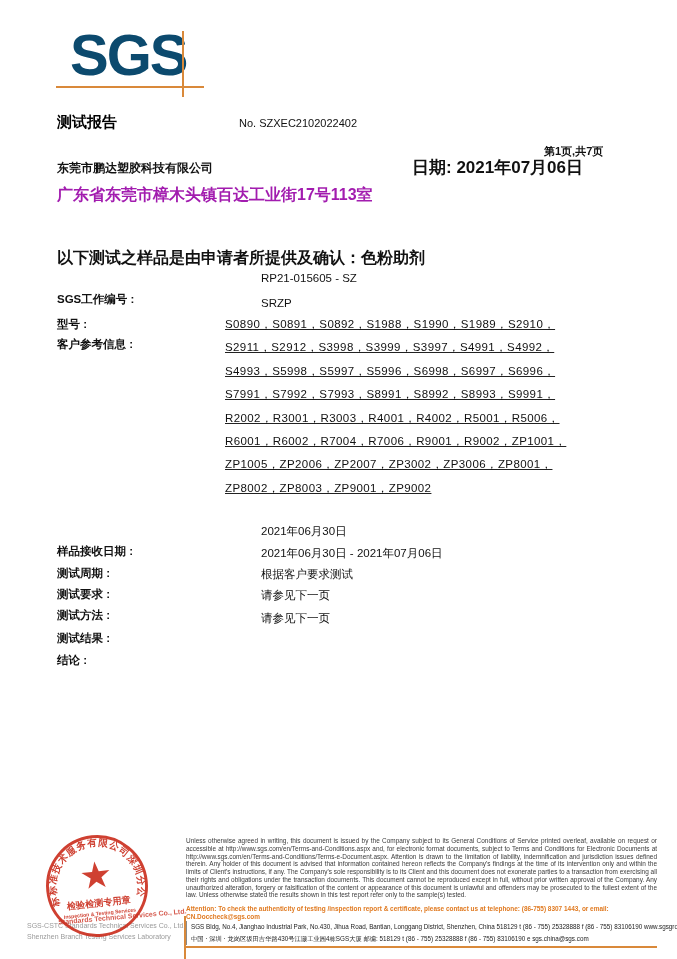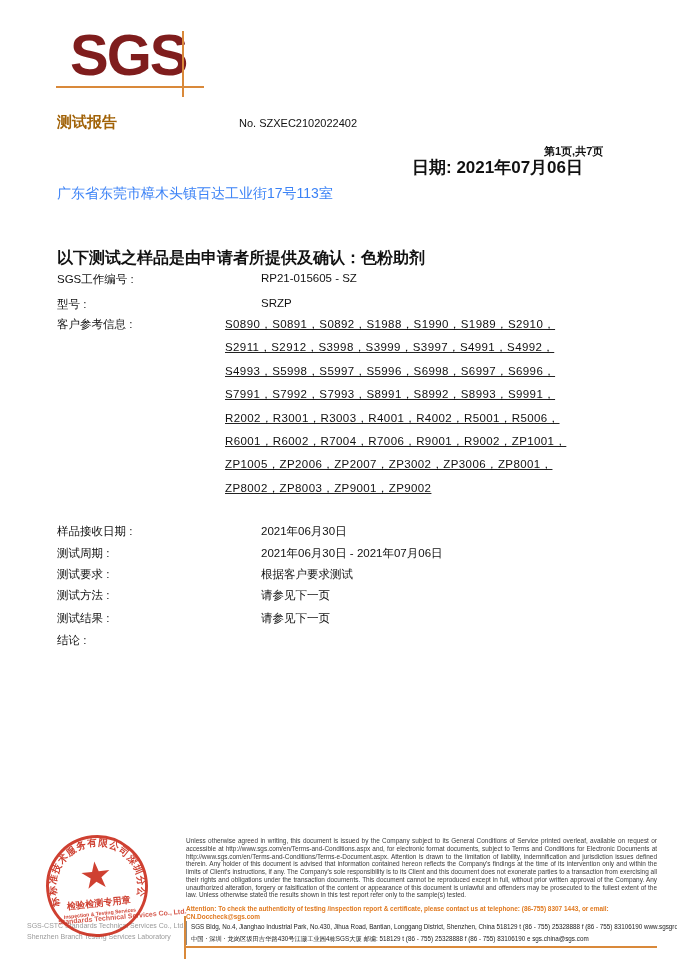--- a/index.html
+++ b/index.html
@@ -3,34 +3,34 @@
 <meta charset="utf-8">
 <style>
   html,body{margin:0;padding:0;background:#fff;}
   .page{
     position:relative;width:677px;height:959px;background:#ffffff;overflow:hidden;
     font-family:"Liberation Sans","DejaVu Sans",sans-serif;color:#222;
   }
   
   .logo-text{
     position:absolute;left:70px;top:26px;font-size:58px;font-weight:800;
-    color:#7f1d1d;letter-spacing:-2px;line-height:1;
+    color:#0c4a6e;letter-spacing:-2px;line-height:1;
   }
   .crop-h-top{position:absolute;left:56px;top:86px;width:148px;height:2px;background:#d9893a;}
   .crop-v-top{position:absolute;left:182px;top:31px;width:2px;height:66px;background:#d9893a;}
-  .doc-title{position:absolute;left:57px;top:113px;font-size:15px;font-weight:700;color:#a16207;}
+  .doc-title{position:absolute;left:57px;top:113px;font-size:15px;font-weight:700;color:#000000;}
   .report-no{position:absolute;left:239px;top:117px;font-size:11px;color:#111;}
   .hdr-date{position:absolute;left:412px;top:117px;font-size:17px;font-weight:600;color:#111;margin-top:39px;}
   .hdr-page{position:absolute;left:544px;top:117px;font-size:11px;font-weight:600;color:#111;margin-top:27px;}
   
   .applicant-name{position:absolute;left:57px;top:160px;font-size:12px;font-weight:600;color:#111;}
-  .applicant-address{position:absolute;left:57px;top:185px;font-size:14px;font-weight:400;color:#3b82f6;}
+  .applicant-address{position:absolute;left:57px;top:185px;font-size:16px;font-weight:700;color:#a21caf;}
   .sample-intro{position:absolute;left:57px;top:248px;font-size:16px;font-weight:600;color:#111;}
   
-  .flabel{position:absolute;left:57px;font-size:11.5px;font-weight:400;color:#111;white-space:nowrap;}
+  .flabel{position:absolute;left:57px;font-size:11.5px;font-weight:700;color:#111;white-space:nowrap;margin-top:20px;}
   .fvalue{position:absolute;left:225px;font-size:11.5px;font-weight:400;color:#111;white-space:nowrap;padding-left:36px;}
   .t-jobno{top:272px;} .t-model{top:297px;} .t-ref{top:317px;}
   .t-recv{top:524px;} .t-period{top:546px;} .t-req{top:567px;}
   .t-method{top:588px;} .t-result{top:611px;} .t-concl{top:633px;}
   .codes{position:absolute;left:225px;top:317px;width:420px;text-decoration:underline;}
   .codes div{font-size:11.5px;color:#111;height:23.4px;letter-spacing:.4px;}
   .conclusion-text{
     position:absolute;left:225px;top:632px;width:414px;font-size:11.5px;
     line-height:21px;color:#111;text-align:justify;
   }
@@ -65,20 +65,21 @@
 
   <div class="logo-text">SGS</div>
   <div class="crop-h-top"></div>
   <div class="crop-v-top"></div>
 
   <div class="doc-title">测试报告</div>
   <div class="report-no">No. SZXEC2102022402</div>
   <div class="hdr-date">日期: 2021年07月06日</div>
   <div class="hdr-page">第1页,共7页</div>
 
+  <div class="applicant-name">东莞市鹏达塑胶科技有限公司</div>
   <div class="applicant-address">广东省东莞市樟木头镇百达工业街17号113室</div>
 
   <div class="sample-intro">以下测试之样品是由申请者所提供及确认：色粉助剂</div>
 
   <div class="flabel t-jobno">SGS工作编号 :</div>
   <div class="fvalue t-jobno">RP21-015605 - SZ</div>
 
   <div class="flabel t-model">型号 :</div>
   <div class="fvalue t-model">SRZP</div>
 

